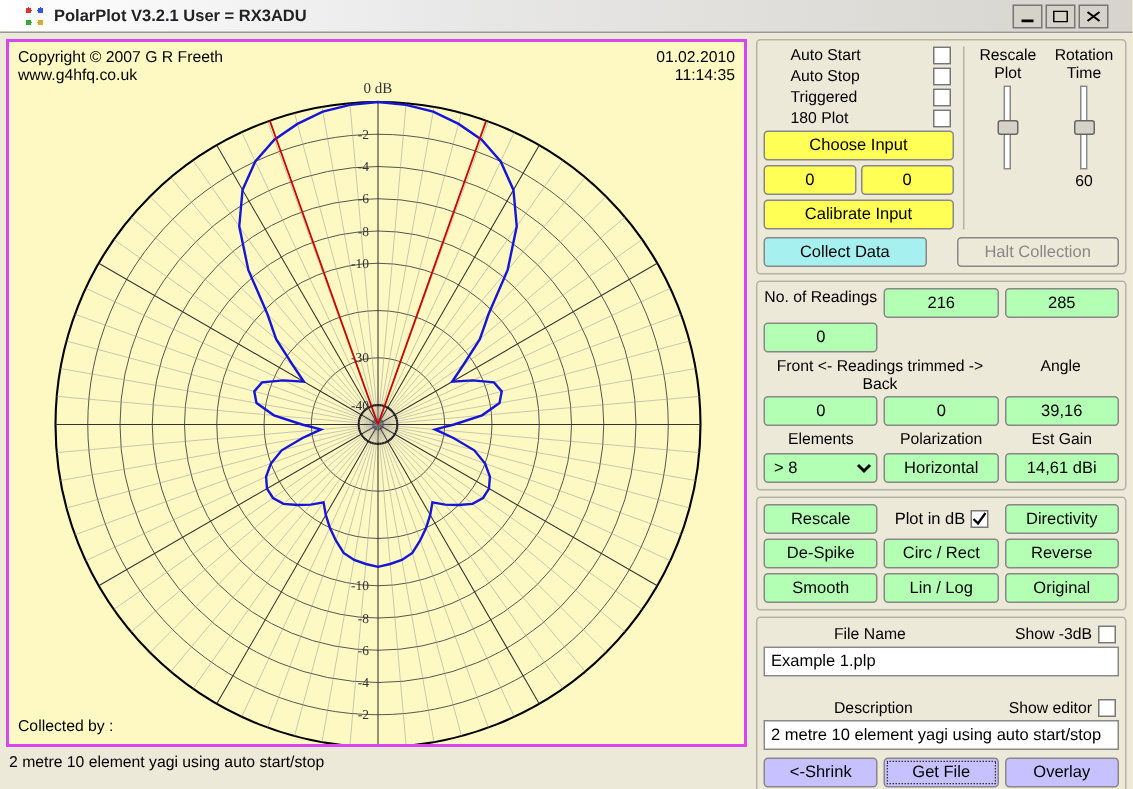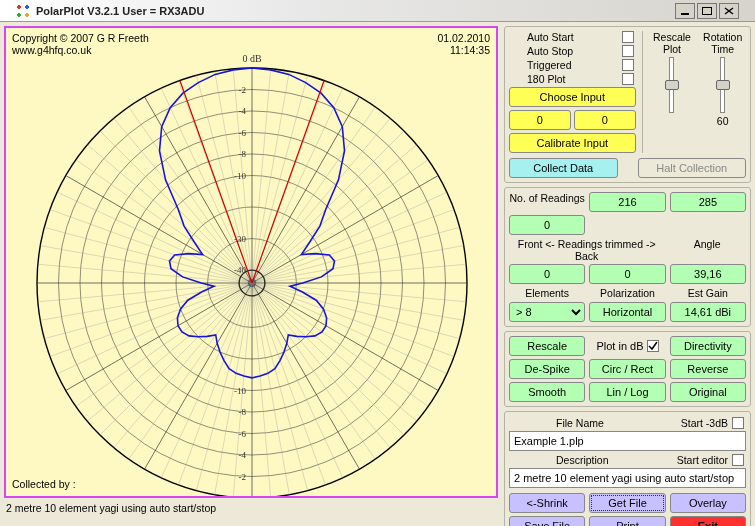--- a/index.html
+++ b/index.html
@@ -414,29 +414,29 @@
         <div class="btn lime">Smooth</div>
         <div class="btn lime">Lin / Log</div>
         <div class="btn lime">Original</div>
       </div>
     </div>
 
     <div class="panel">
       <div class="hd">
         <span>File Name</span>
         <span style="display:flex;align-items:center;gap:4px">
-          <span>Start -3dB</span>
+          <span>Show -3dB</span>
           <span class="chkbox"></span>
         </span>
       </div>
       <input class="txtinput" value="Example 1.plp" style="">
-      <div class="hd" style="margin-top:3px">
+      <div class="hd" style="margin-top:15px">
         <span>Description</span>
         <span style="display:flex;align-items:center;gap:4px">
-          <span>Start editor</span>
+          <span>Show editor</span>
           <span class="chkbox"></span>
         </span>
       </div>
       <input class="txtinput" value="2 metre 10 element yagi using auto start/stop" style="">
       <div class="grid3" style="margin-top:5px">
         <div class="btn violet">&lt;-Shrink</div>
         <div class="btn violet" style="outline:1px dotted #333;outline-offset:-3px">Get File</div>
         <div class="btn violet">Overlay</div>
         <div class="btn violet">Save File</div>
         <div class="btn violet">Print</div>

